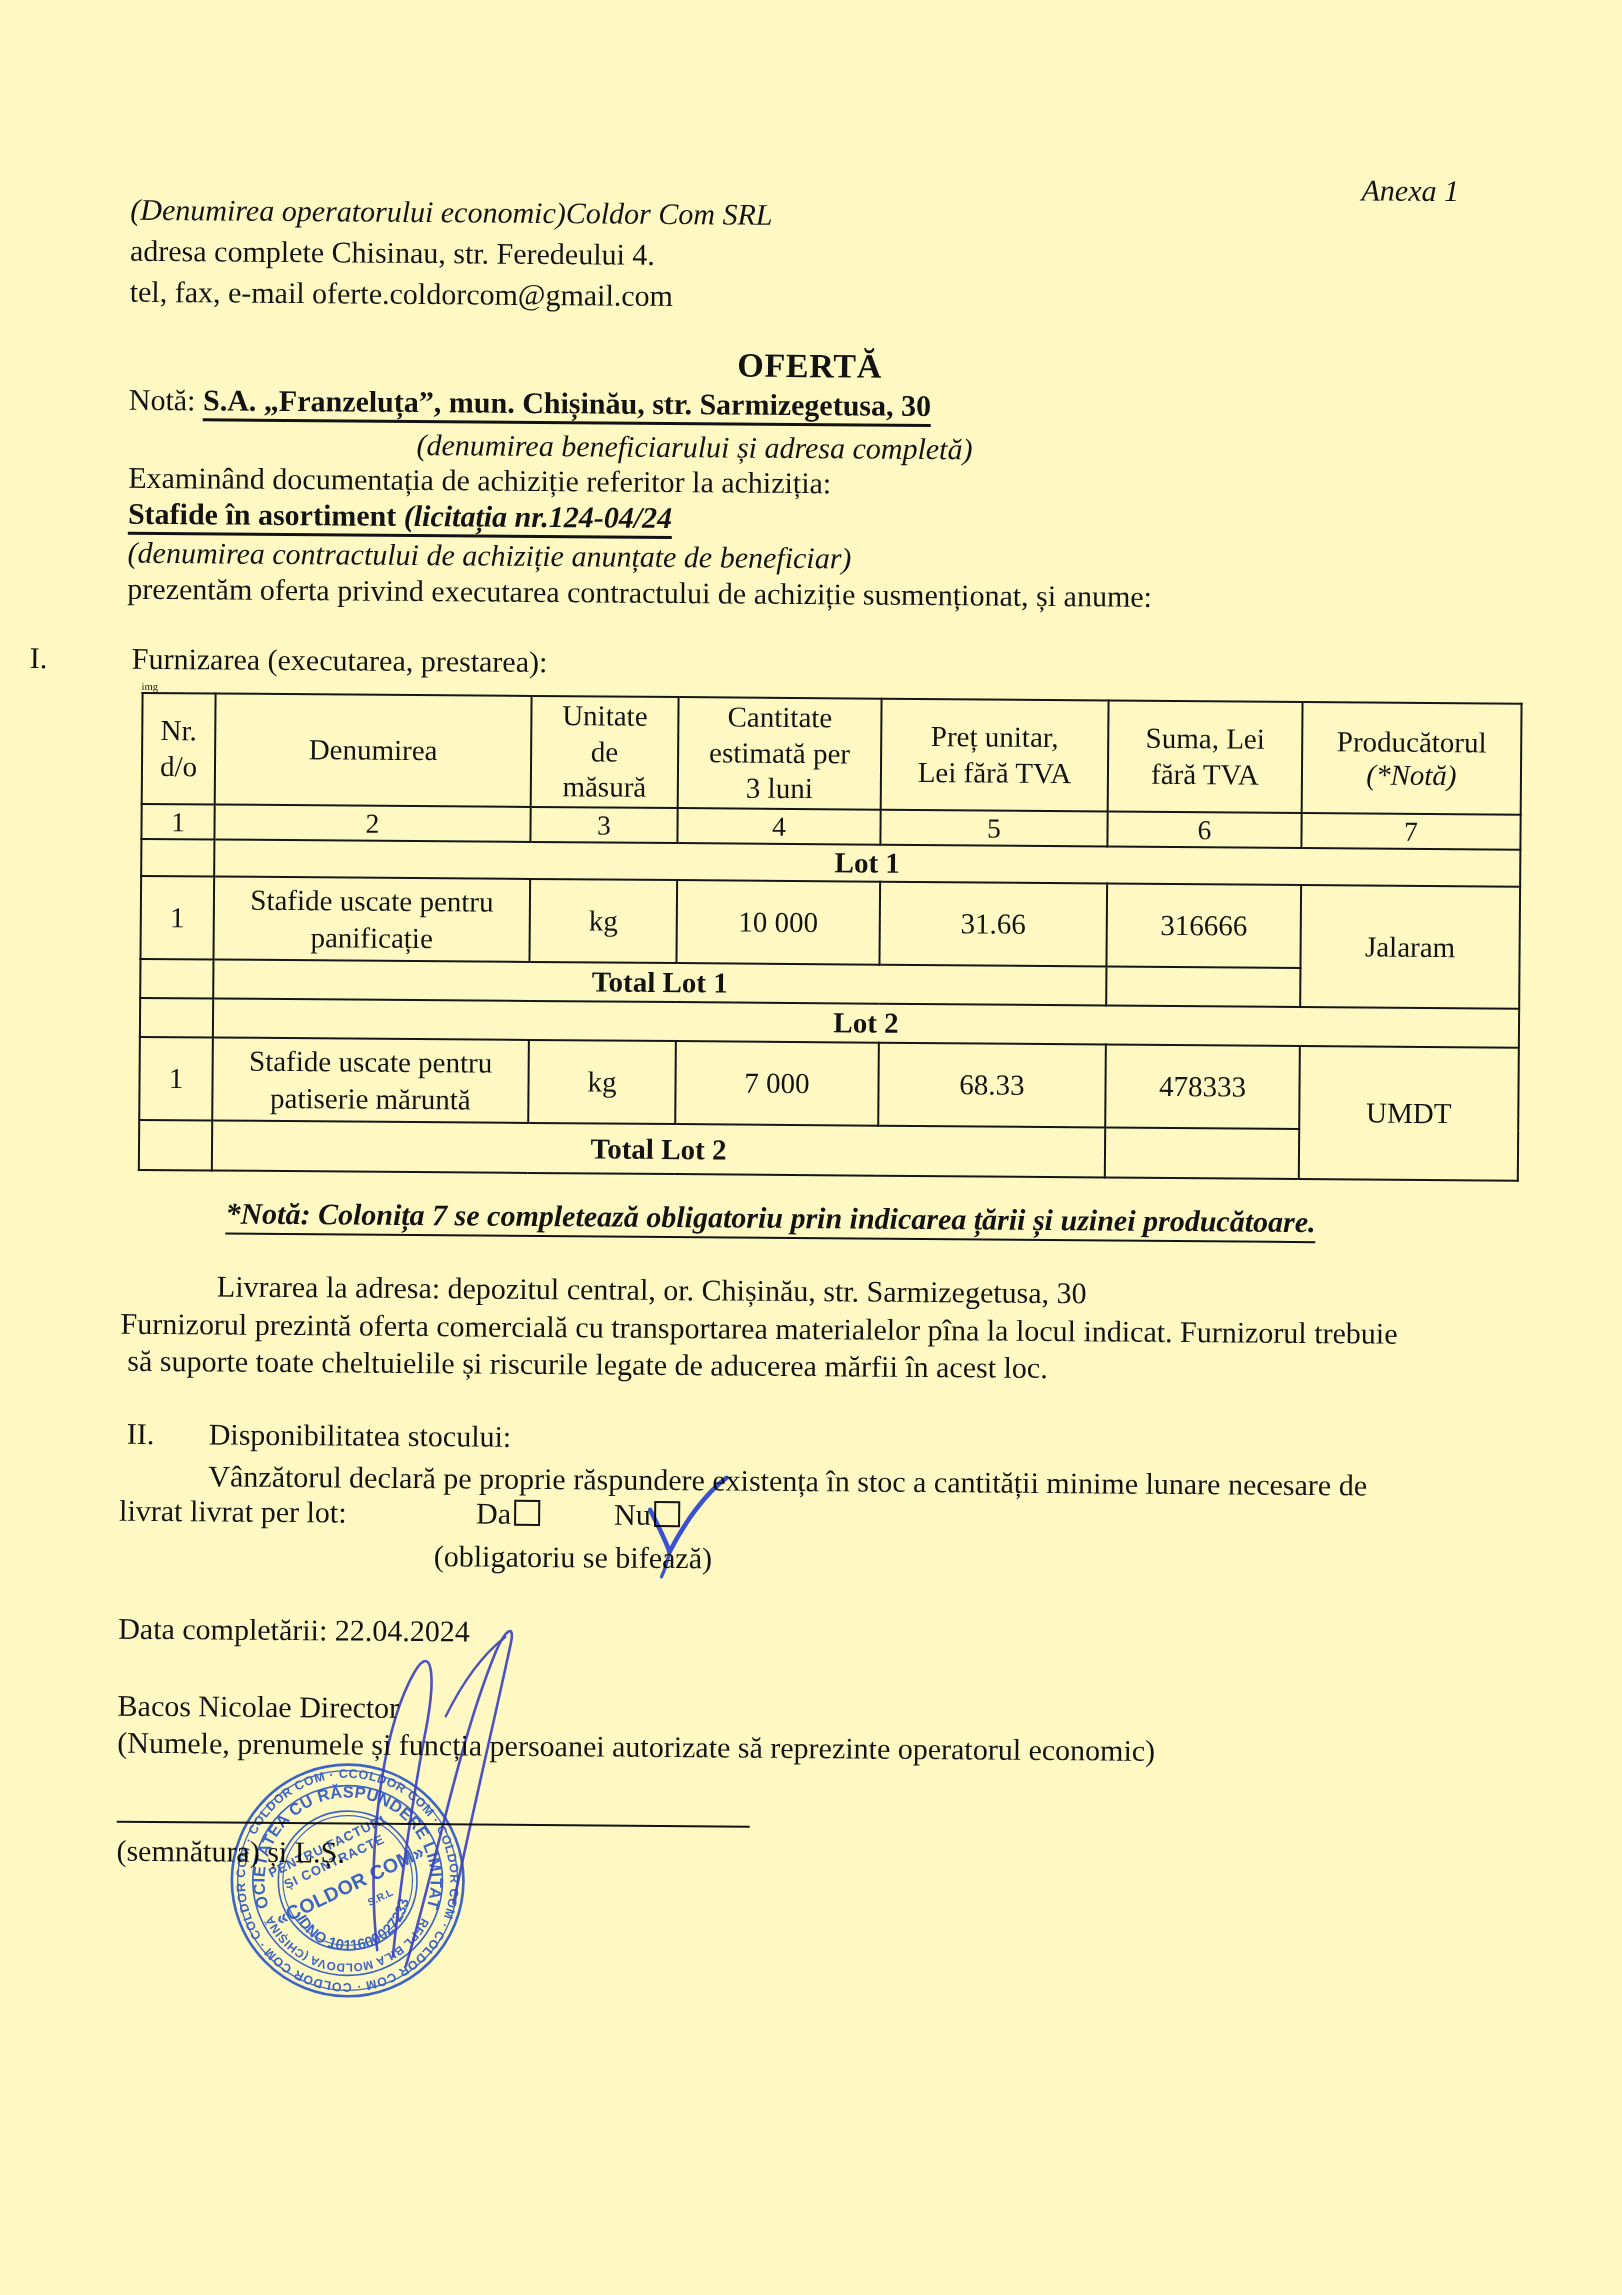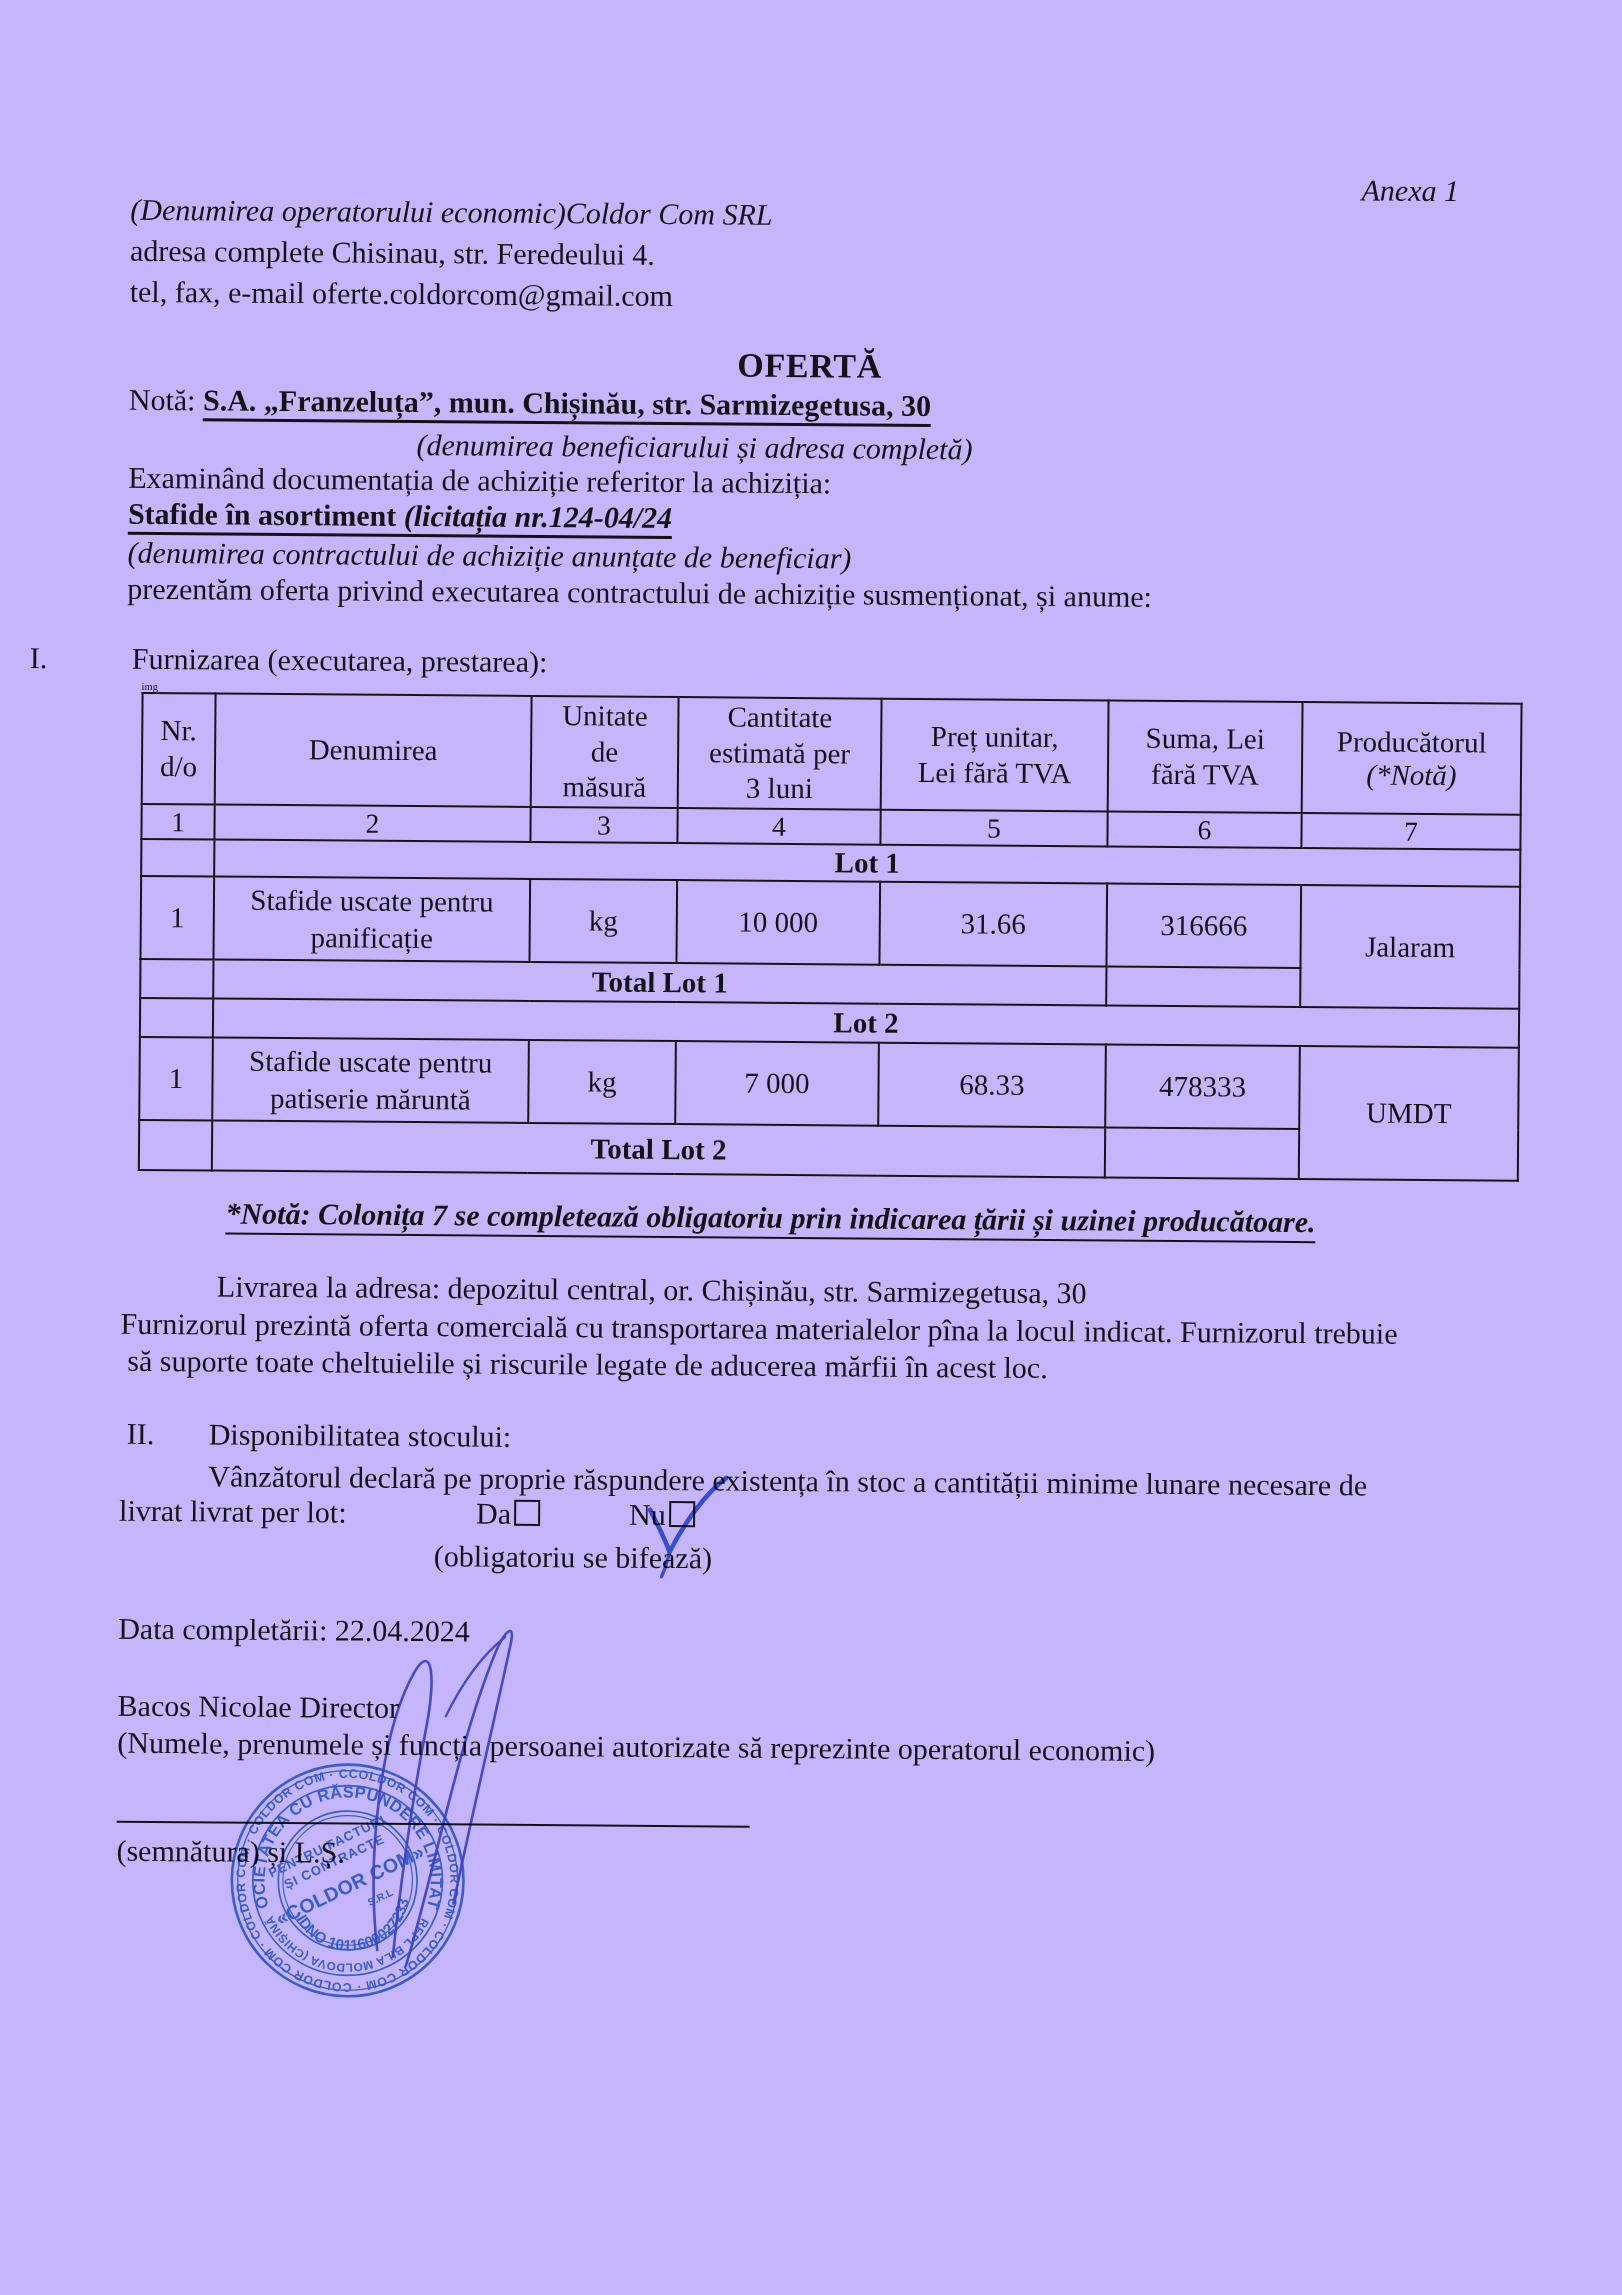--- a/index.html
+++ b/index.html
@@ -1,16 +1,16 @@
 <!DOCTYPE html>
 <html style="font-size:10.5px"><head>
 <meta charset="utf-8">
 <style>
   html,body{margin:0;padding:0;background:#e8e8e8;}
-  .page{position:relative;width:1623px;height:2295px;background:#c4b5fd;overflow:hidden;
+  .page{position:relative;width:1623px;height:2295px;background:#fef9c3;overflow:hidden;
         font-family:"Liberation Serif",serif;color:#131313;}
   .tilt{position:absolute;inset:0;transform:rotate(0.45deg);transform-origin:157px 131px;}
   .ln{position:absolute;font-size:30px;line-height:1.25;white-space:nowrap;}
   .it{font-style:italic;}
   .bd{font-weight:bold;}
   .u6{border-bottom:3.9px solid #131313;padding-bottom:2px;}
   .u5{border-bottom:3.3px solid #131313;padding-bottom:2px;}
   .u4{border-bottom:2.6px solid #131313;padding-bottom:2.6px;}
   .title{left:0;width:1623px;text-align:center;font-size:34px;letter-spacing:0.7px;font-weight:bold;}
   
@@ -148,21 +148,21 @@
   <div class="ln" style="left:130px;top:1305px;">Furnizorul prezintă oferta comercială cu transportarea materialelor pîna la locul indicat. Furnizorul trebuie</div>
   <div class="ln" style="left:137px;top:1342px;">să suporte toate cheltuielile și riscurile legate de aducerea mărfii în acest loc.</div>
 
   <div class="ln" style="left:137px;top:1415px;">II.</div>
   <div class="ln" style="left:219px;top:1415px;">Disponibilitatea stocului:</div>
   <div class="ln" style="left:219px;top:1457px;">Vânzătorul declară pe proprie răspundere existența în stoc a cantității minime lunare necesare de</div>
 
   <div class="perlot">
     <span>livrat livrat per lot:</span>
     <span class="opt" style="left:357px;"><span>Da</span><span class="cbx"></span></span>
-    <span class="opt" style="left:510px;"><span>Nu</span><span class="cbx"></span></span>
+    <span class="opt" style="left:495px;"><span>Nu</span><span class="cbx"></span></span>
   </div>
   <div class="ln" style="left:445px;top:1535px;">(obligatoriu se bifează)</div>
 
   <div class="ln" style="left:130px;top:1610px;">Data completării: 22.04.2024</div>
 
   <div class="ln" style="left:130px;top:1687px;">Bacos Nicolae Director</div>
   <div class="ln" style="left:130px;top:1724px;">(Numele, prenumele și funcția persoanei autorizate să reprezinte operatorul economic)</div>
 
   <div class="sigline"></div>
   <div class="ln" style="left:130px;top:1832px;">(semnătura) și  L.Ș.</div>

